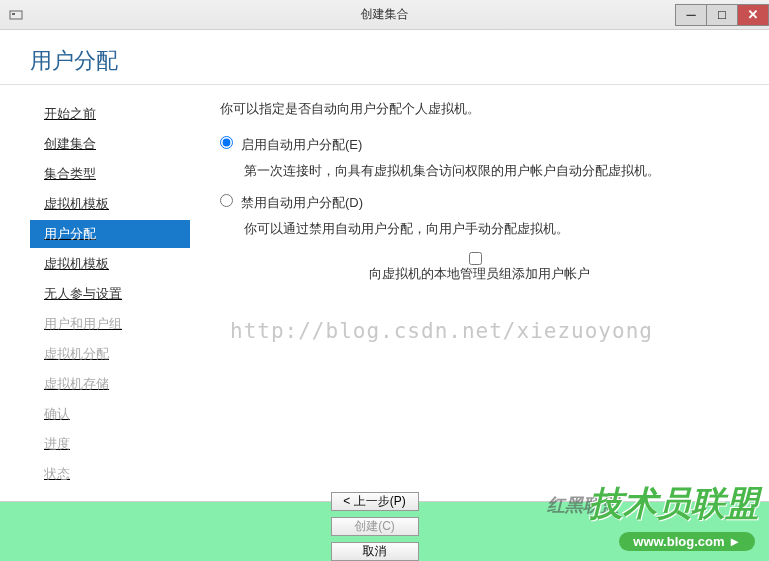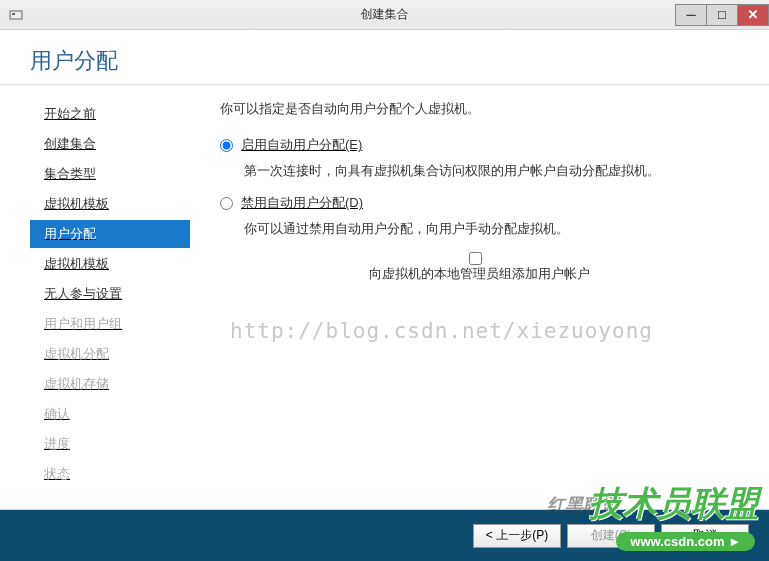--- a/index.html
+++ b/index.html
@@ -16,29 +16,29 @@
     .page-heading { font-size: 22px; color: #2a6496; font-weight: normal; }
     
     .content-area { display: flex; height: 460px; }
     .sidebar { width: 190px; padding: 15px 0 0 30px; text-decoration: underline; }
     .sidebar-item { padding: 5px 10px 5px 14px; font-size: 13px; color: #333; cursor: pointer; margin-bottom: 2px; }
     .sidebar-item.active { background: #1979ca; color: #fff; }
     .sidebar-item.disabled { color: #aaa; cursor: default; }
     
     .main-panel { flex: 1; padding: 15px 30px 0 30px; }
     .description { font-size: 13px; color: #333; margin-bottom: 18px; }
-    .radio-row { display: flex; align-items: center; margin-bottom: 8px; text-decoration: underline; }
+    .radio-row { display: flex; align-items: flex-start; margin-bottom: 8px; }
     .radio-row input[type="radio"] { margin-right: 8px; }
     .radio-label { font-size: 13px; color: #333; }
     .radio-desc { font-size: 13px; color: #333; margin-left: 24px; margin-bottom: 14px; }
     .checkbox-row { display: flex; align-items: center; margin-top: 4px; flex-direction: column; }
     .checkbox-row input[type="checkbox"] { margin-right: 8px; }
     .watermark { color: #c8c8c8; font-size: 21px; font-family: Consolas, monospace; margin-top: 36px; margin-left: 10px; letter-spacing: 1px; }
     
-    .footer { position: absolute; bottom: 0; left: 0; right: 0; height: 52px; border-top: 1px solid #d0d0d0; display: flex; align-items: center; justify-content: flex-end; padding-right: 20px; gap: 6px; background: #0c4a6e; }
+    .footer { position: absolute; bottom: 0; left: 0; right: 0; height: 60px; border-top: 1px solid #d0d0d0; display: flex; align-items: center; justify-content: flex-end; padding-right: 20px; gap: 6px; background: #86efac; flex-direction: column; }
     .footer-btn { min-width: 88px; height: 24px; border: 1px solid #999; background: linear-gradient(to bottom, #fdfdfd, #e8e8e8); font-size: 12px; cursor: pointer; padding: 0 10px; }
     .footer-btn:disabled { color: #999; cursor: default; }
     .footer-btn.primary { border: 2px solid #3b99fc; }
     
     .overlay-badge { position: absolute; right: 10px; bottom: 10px; pointer-events: none; }
     .badge-shadow { position: absolute; right: 0; bottom: 22px; font-size: 34px; font-weight: bold; font-style: italic; color: rgba(70,70,70,0.55); white-space: nowrap; }
     .badge-text { position: absolute; right: 0; bottom: 24px; font-size: 34px; font-weight: bold; font-style: italic; color: #4ab74a; text-shadow: 1px 1px 0 #fff, -1px -1px 0 #fff; white-space: nowrap; }
     .badge-url { position: absolute; right: 4px; bottom: 0; background: #4ab74a; color: #fff; border-radius: 12px; padding: 2px 14px; font-size: 13px; font-weight: bold; white-space: nowrap; }
   </style>
 </head>
@@ -106,14 +106,14 @@
 
 <div class="footer">
   <button class="footer-btn">&lt; 上一步(P)</button>
   <button class="footer-btn" disabled="">创建(C)</button>
   <button class="footer-btn">取消</button>
 </div>
 
 <div class="overlay-badge">
   <div class="badge-shadow" style="right:140px;bottom:34px;font-size:18px;">红黑联盟</div>
   <div class="badge-text">技术员联盟</div>
-  <div class="badge-url"><span>www.csdn.com</span> ►</div>
+  <div class="badge-url"><span>www.blog.com</span> ►</div>
 </div>
 
 </body></html>

